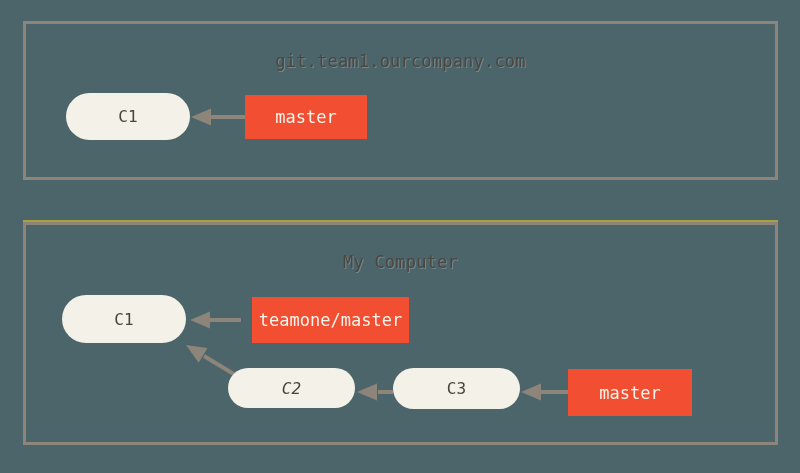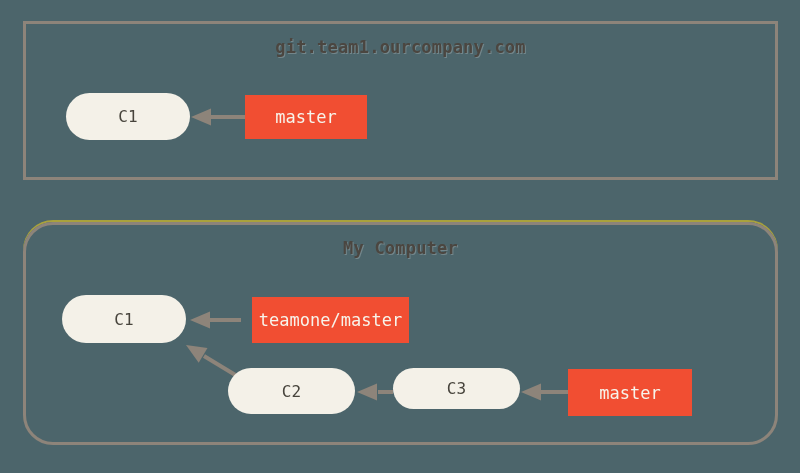--- a/index.html
+++ b/index.html
@@ -24,25 +24,25 @@
     background: var(--bg);
   }
   .repo-box {
     position: absolute;
     border: 3px solid var(--line);
     box-sizing: border-box;
     background: transparent;
   }
   .repo-box.remote { left: 23px; top: 21px; width: 755px; height: 159px; }
   .repo-box.local  { left: 23px; top: 222px; width: 755px; height: 223px;
-                     box-shadow: 0 -2px 0 0 var(--accent); border-radius: 30px; }
+                     box-shadow: 0 -2px 0 0 var(--accent); }
   .box-title {
-    position: absolute; left: 0; width: 100%; top: 13px;
+    position: absolute; left: 0; width: 100%; top: 27px;
     text-align: center;
-    font-size: 17px; font-weight: bold;
+    font-size: 17px; font-weight: normal;
     color: var(--title);
     text-shadow: 1px 1px 0 rgba(255,255,255,0.22);
     letter-spacing: 0.2px;
   }
   .commit {
     position: absolute;
     background: var(--node-fill);
     border-radius: 25px;
     display: flex; align-items: center; justify-content: center;
     font-size: 16px; color: var(--node-text);
@@ -94,21 +94,21 @@
     <g>
       <line x1="568" y1="392" x2="541" y2="392"></line>
       <polygon points="521,392 541,383.5 541,400.5"></polygon>
     </g>
   </svg>
 
   <div class="commit" style="left:66px;  top:93px;  width:124px; height:47px;">C1</div>
 
   <div class="commit" style="left:62px;  top:295px; width:124px; height:48px;">C1</div>
 
-  <div class="commit" style="left:228px; top:368px; width:127px; height:46px;">C2</div>
+  <div class="commit" style="left:228px; top:368px; width:127px; height:40px;font-style:italic;">C2</div>
 
   <div class="commit" style="left:393px; top:368px; width:127px; height:41px;">C3</div>
 
   <div class="branch" style="left:245px; top:95px;  width:122px; height:44px;">master</div>
 
   <div class="branch" style="left:252px; top:297px; width:157px; height:46px;">teamone/master</div>
 
   <div class="branch" style="left:568px; top:369px; width:124px; height:47px;">master</div>
 
 </div>

